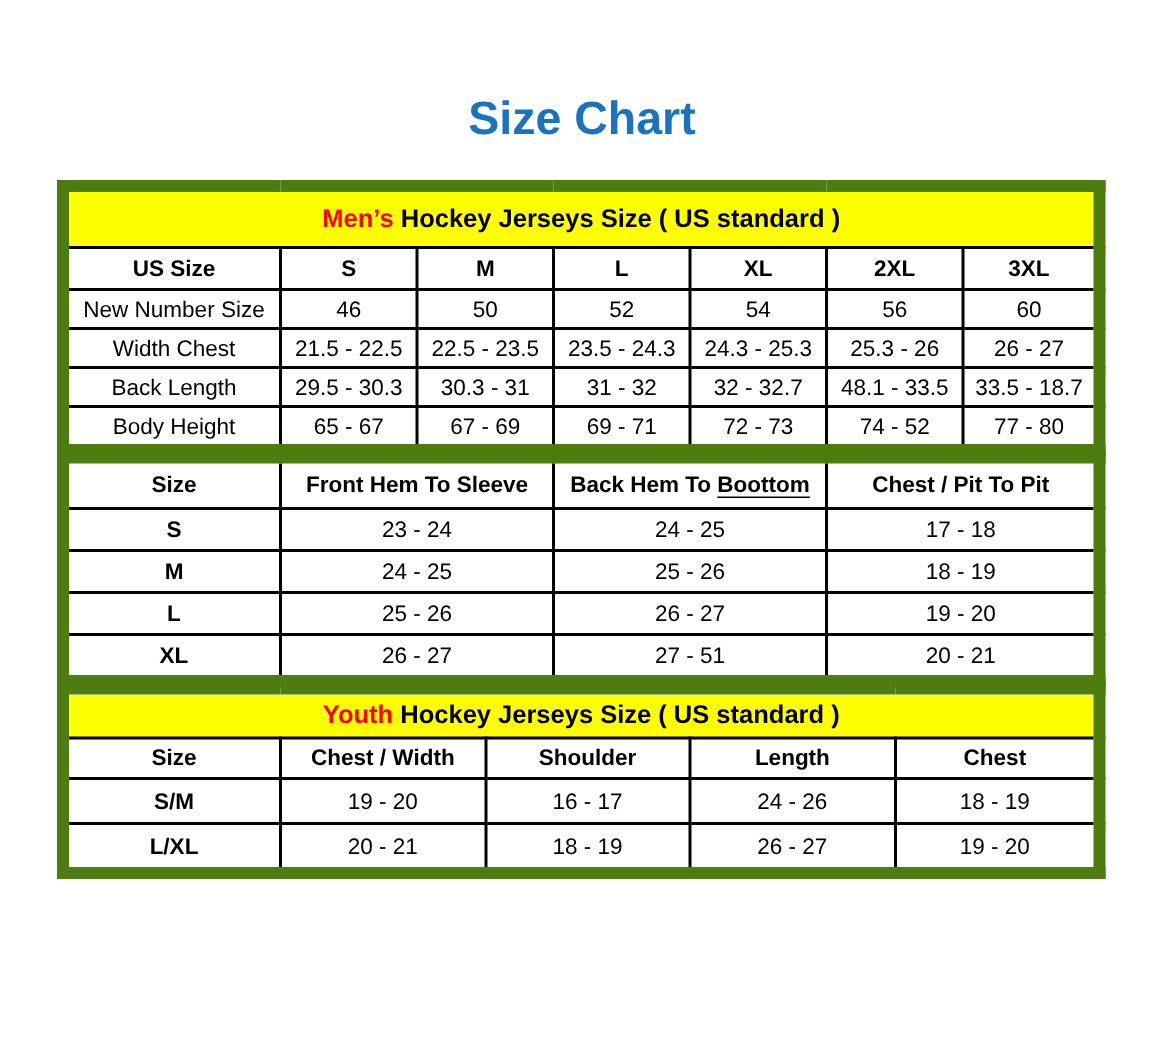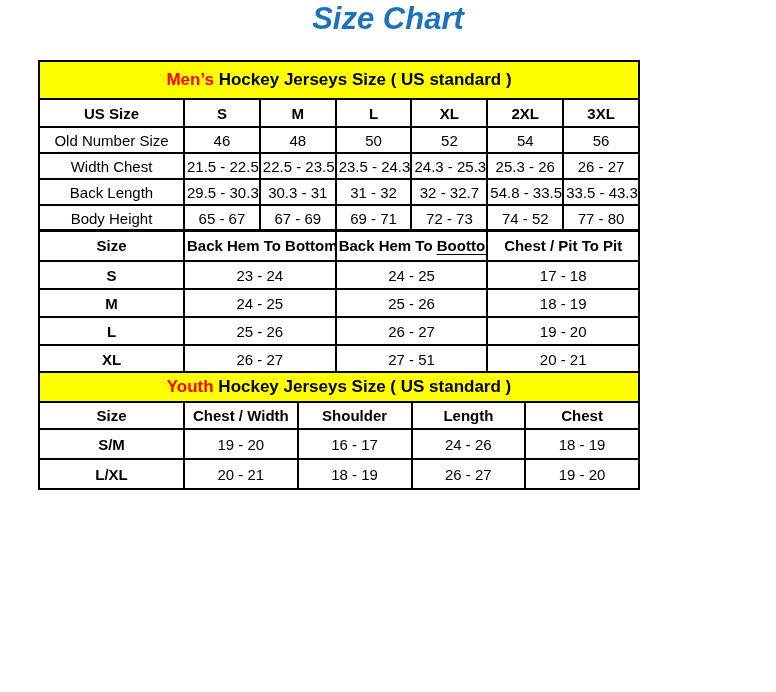--- a/index.html
+++ b/index.html
@@ -10,38 +10,38 @@
   }
   .page {
     position: relative;
     width: 776px;
     height: 692px;
     background: #ffffff;
     overflow: hidden;
   }
   .page-title {
     margin: 0;
+    padding-top: 60px;
     height: 38px;
     line-height: 38px;
     text-align: center;
     font-size: 31px;
     font-weight: bold;
     color: #1B73BE;
     letter-spacing: 0px;
-    font-style: italic;
   }
   .tables-wrap {
     margin: 22px 0 0 38px;
     width: 699px;
   }
   table {
     border-collapse: collapse;
     table-layout: fixed;
-    width: 602px;
-    border: 1px solid #4d7c0f;
+    width: 699px;
+    border: 8px solid #4d7c0f;
     color: #000000;
   }
   table + table {
     margin-top: -3px; 
   }
   td {
     border: 2px solid #000000;
     text-align: center;
     vertical-align: middle;
     padding: 0 2px;
@@ -103,45 +103,45 @@
       <tr class="header-row">
         <td>US Size</td>
         <td>S</td>
         <td>M</td>
         <td>L</td>
         <td>XL</td>
         <td>2XL</td>
         <td>3XL</td>
       </tr>
       <tr class="data-row">
-        <td>Old Number Size</td>
+        <td>New Number Size</td>
         <td>46</td>
-        <td>48</td>
         <td>50</td>
         <td>52</td>
         <td>54</td>
         <td>56</td>
+        <td>60</td>
       </tr>
       <tr class="data-row">
         <td>Width Chest</td>
         <td>21.5 - 22.5</td>
         <td>22.5 - 23.5</td>
         <td>23.5 - 24.3</td>
         <td>24.3 - 25.3</td>
         <td>25.3 - 26</td>
         <td>26 - 27</td>
       </tr>
       <tr class="data-row">
         <td>Back Length</td>
         <td>29.5 - 30.3</td>
         <td>30.3 - 31</td>
         <td>31 - 32</td>
         <td>32 - 32.7</td>
-        <td>54.8 - 33.5</td>
-        <td>33.5 - 43.3</td>
+        <td>48.1 - 33.5</td>
+        <td>33.5 - 18.7</td>
       </tr>
       <tr class="data-row">
         <td>Body Height</td>
         <td>65 - 67</td>
         <td>67 - 69</td>
         <td>69 - 71</td>
         <td>72 - 73</td>
         <td>74 - 52</td>
         <td>77 - 80</td>
       </tr>
@@ -151,21 +151,21 @@
     <table id="womens">
       <colgroup>
           <col class="c-label">
           <col>
           <col>
           <col>
         </colgroup>
       <tbody>
       <tr class="header-row">
         <td>Size</td>
-        <td>Back Hem To Bottom</td>
+        <td>Front Hem To Sleeve</td>
         <td><span>Back Hem To </span><span class="misspell">Boottom</span></td>
         <td>Chest / Pit To Pit</td>
       </tr>
       <tr class="data-row">
         <td class="bold-cell">S</td>
         <td>23 - 24</td>
         <td>24 - 25</td>
         <td>17 - 18</td>
       </tr>
       <tr class="data-row">

